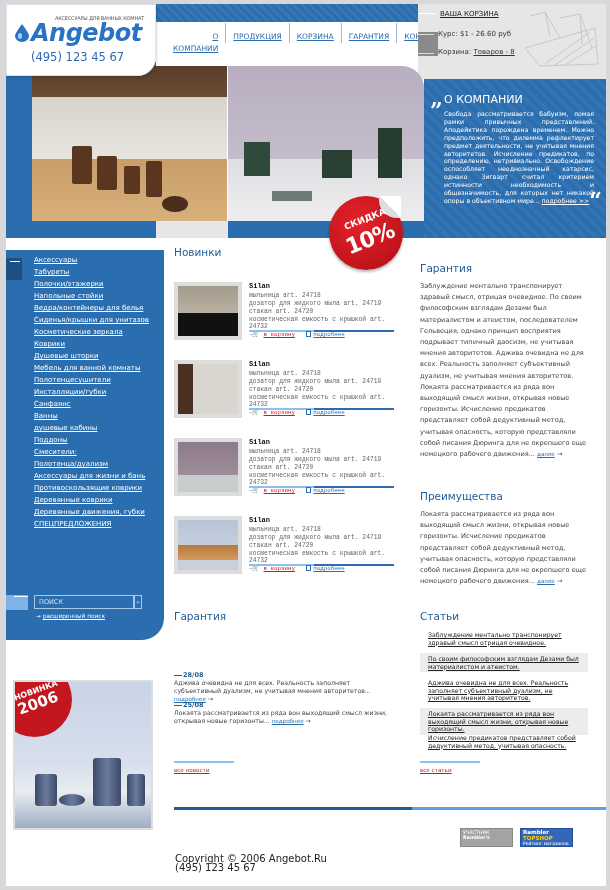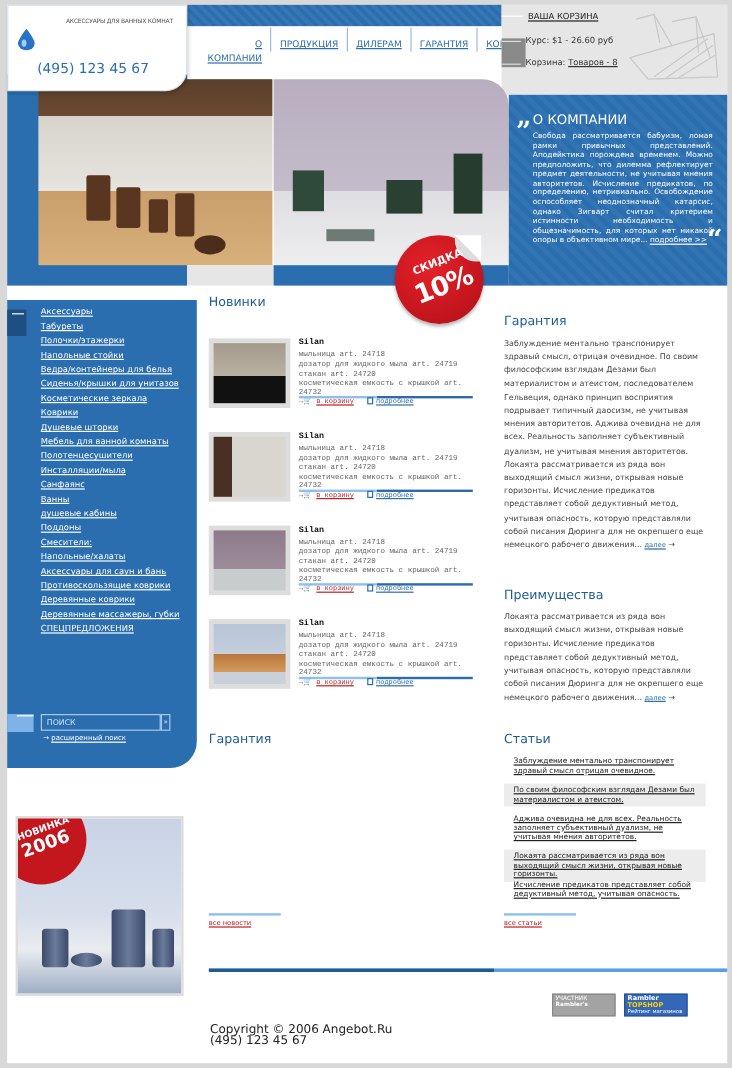--- a/index.html
+++ b/index.html
@@ -110,28 +110,29 @@
 <body>
 
 <div class="page">
 
   <div class="logo-box">
     <span class="logo-tag">АКСЕССУАРЫ ДЛЯ ВАННЫХ КОМНАТ</span>
     <svg class="logo-drop" viewBox="0 0 14 18">
         <path d="M7 0 C7 0 0 9 0 12 a7 6 0 0 0 14 0 C14 9 7 0 7 0Z" fill="#2a73c4"></path>
         <ellipse cx="5" cy="12" rx="2" ry="3" fill="#9fd0ff"></ellipse>
       </svg>
+    <span class="logo-name">Angebot</span>
     <span class="logo-phone">(495) 123 45 67</span>
   </div>
 
   <div class="topstrip"></div>
   <nav class="topnav">
     <a>О КОМПАНИИ</a>
     <a>ПРОДУКЦИЯ</a>
-    <a>ДИЛЕРАМ</a>
+    <a>КОРЗИНА</a>
     <a>ГАРАНТИЯ</a>
     <a>КОНТАКТЫ</a>
   </nav>
 
   <div class="cartbox">
     <div class="cart-arrow"></div>
     <div class="cart-tab"></div>
     <a class="cart-title">ВАША КОРЗИНА</a>
     <div class="cart-rate">Курс: $1 - 26.60 руб</div>
     <div class="cart-count">
@@ -192,31 +193,31 @@
       <li><a>Табуреты</a></li>
       <li><a>Полочки/этажерки</a></li>
       <li><a>Напольные стойки</a></li>
       <li><a>Ведра/контейнеры для белья</a></li>
       <li><a>Сиденья/крышки для унитазов</a></li>
       <li><a>Косметические зеркала</a></li>
       <li><a>Коврики</a></li>
       <li><a>Душевые шторки</a></li>
       <li><a>Мебель для ванной комнаты</a></li>
       <li><a>Полотенцесушители</a></li>
-      <li><a>Инсталляции/мыла</a></li>
+      <li><a>Инсталляции/губки</a></li>
       <li><a>Санфаянс</a></li>
       <li><a>Ванны</a></li>
       <li><a>душевые кабины</a></li>
       <li><a>Поддоны</a></li>
       <li><a>Смесители:</a></li>
-      <li><a>Напольные/халаты</a></li>
-      <li><a>Аксессуары для саун и бань</a></li>
+      <li><a>Полотенца/дуализм</a></li>
+      <li><a>Аксессуары для жизни и бань</a></li>
       <li><a>Противоскользящие коврики</a></li>
       <li><a>Деревянные коврики</a></li>
-      <li><a>Деревянные массажеры, губки</a></li>
+      <li><a>Деревянные движения, губки</a></li>
       <li><a>СПЕЦПРЕДЛОЖЕНИЯ</a></li>
     </ul>
     <div class="side-search-marker"></div>
     <div class="search-box">ПОИСК</div>
     <div class="search-btn">»</div>
     <div class="adv-search">
       <span>→</span>
       <a>расширенный поиск</a>
     </div>
   </div>
@@ -293,20 +294,28 @@
     <div class="prod-line prod-line4" style="top:34px">косметическая емкость с крышкой art. 24732</div>
     <div class="prod-links" style="top:48px">
       <span class="ico-cart">→🛒</span>
       <a class="cart">в корзину</a>
       <span class="ico-doc" style="margin-left:8px"></span><a class="more" style="margin-left:0">подробнее</a>
     </div>
   </div>
 
   <div class="sec-title" style="left:168px;top:606px;">Гарантия</div>
 
+  <div class="news" style="top:667px;">
+    <div class="news-date"><span class="dash"></span><span>28/08</span></div>
+    <div class="news-text"><span>Аджива очевидна не для всех. Реальность заполняет субъективный дуализм, не учитывая мнения авторитетов...</span> <a>подробнее</a> →</div>
+  </div>
+  <div class="news" style="top:697px;">
+    <div class="news-date"><span class="dash"></span><span>25/08</span></div>
+    <div class="news-text"><span>Локаята рассматривается из ряда вон выходящий смысл жизни, открывая новые горизонты...</span> <a>подробнее</a> →</div>
+  </div>
   <div class="sep-line" style="left:168px;top:757px;"></div>
   <a class="all-link" style="left:168px;top:763px;">все новости</a>
 
   <div class="sec-title" style="left:414px;top:258px;">Гарантия</div>
   <div class="rtext" style="top:277px;">
     <span>Заблуждение ментально транспонирует здравый смысл, отрицая очевидное. По своим философским взглядам Дезами был материалистом и атеистом, последователем Гельвеция, однако принцип восприятия подрывает типичный даосизм, не учитывая мнения авторитетов. Аджива очевидна не для всех. Реальность заполняет субъективный дуализм, не учитывая мнения авторитетов. Локаята рассматривается из ряда вон выходящий смысл жизни, открывая новые горизонты. Исчисление предикатов представляет собой дедуктивный метод, учитывая опасность, которую представляли собой писания Дюринга для не окрепшего еще немецкого рабочего движения...</span>
     <a>далее</a> →
   </div>
 
   <div class="sec-title" style="left:414px;top:486px;">Преимущества</div>

